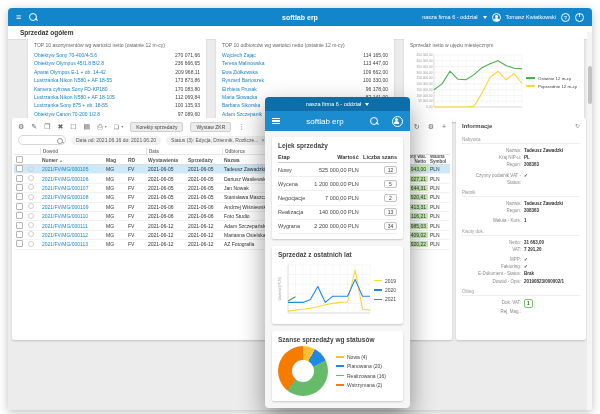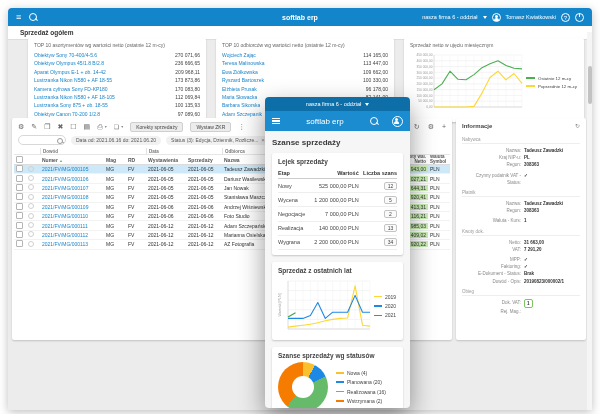--- a/index.html
+++ b/index.html
@@ -537,21 +537,20 @@
     <span class="white-menu">
         <i></i>
         <i></i>
         <i></i>
       </span>
     <span class="ttl">softlab erp</span>
     <span class="i-search"></span>
     <span class="i-person" style="width:9px;height:9px;"></span>
   </div>
   <div class="phone-body">
-    <div class="ph-h">Szanse sprzedaży</div>
 
     <div class="pcard">
       <div class="pcard-title">Lejek sprzedaży</div>
       <table class="ftable">
         <thead>
             <tr>
           <th>Etap</th>
           <th class="num">Wartość</th>
           <th class="num">Liczba szans</th>
         </tr>

